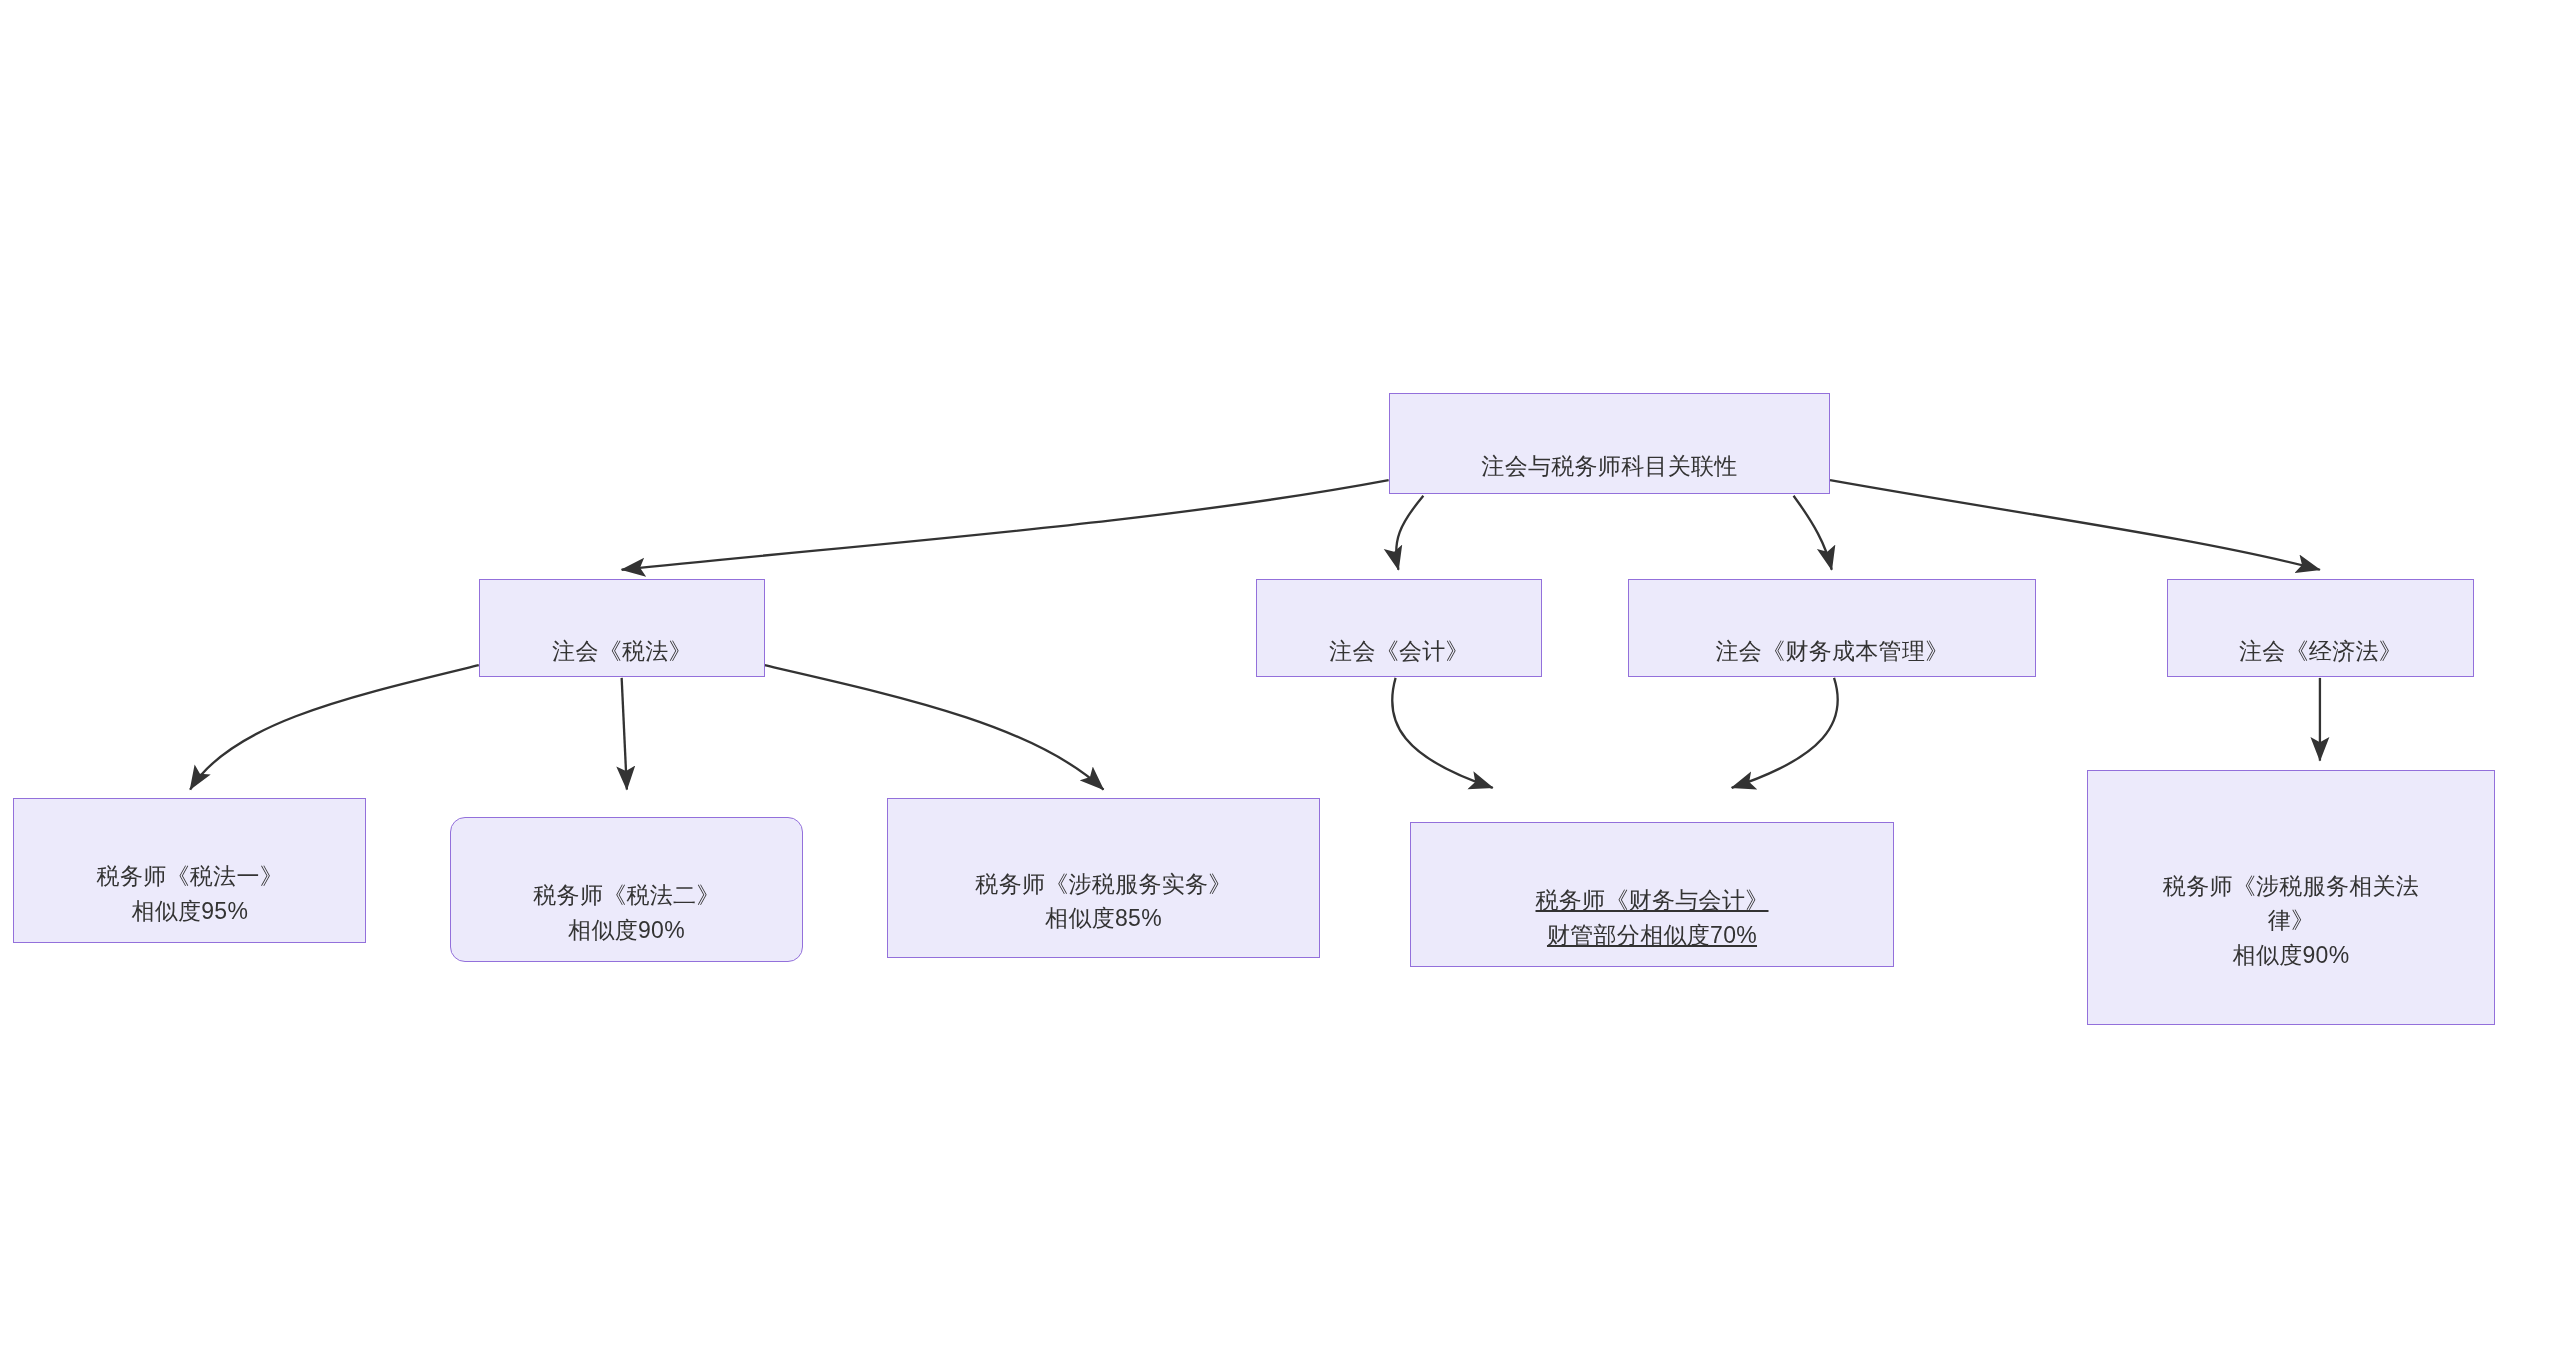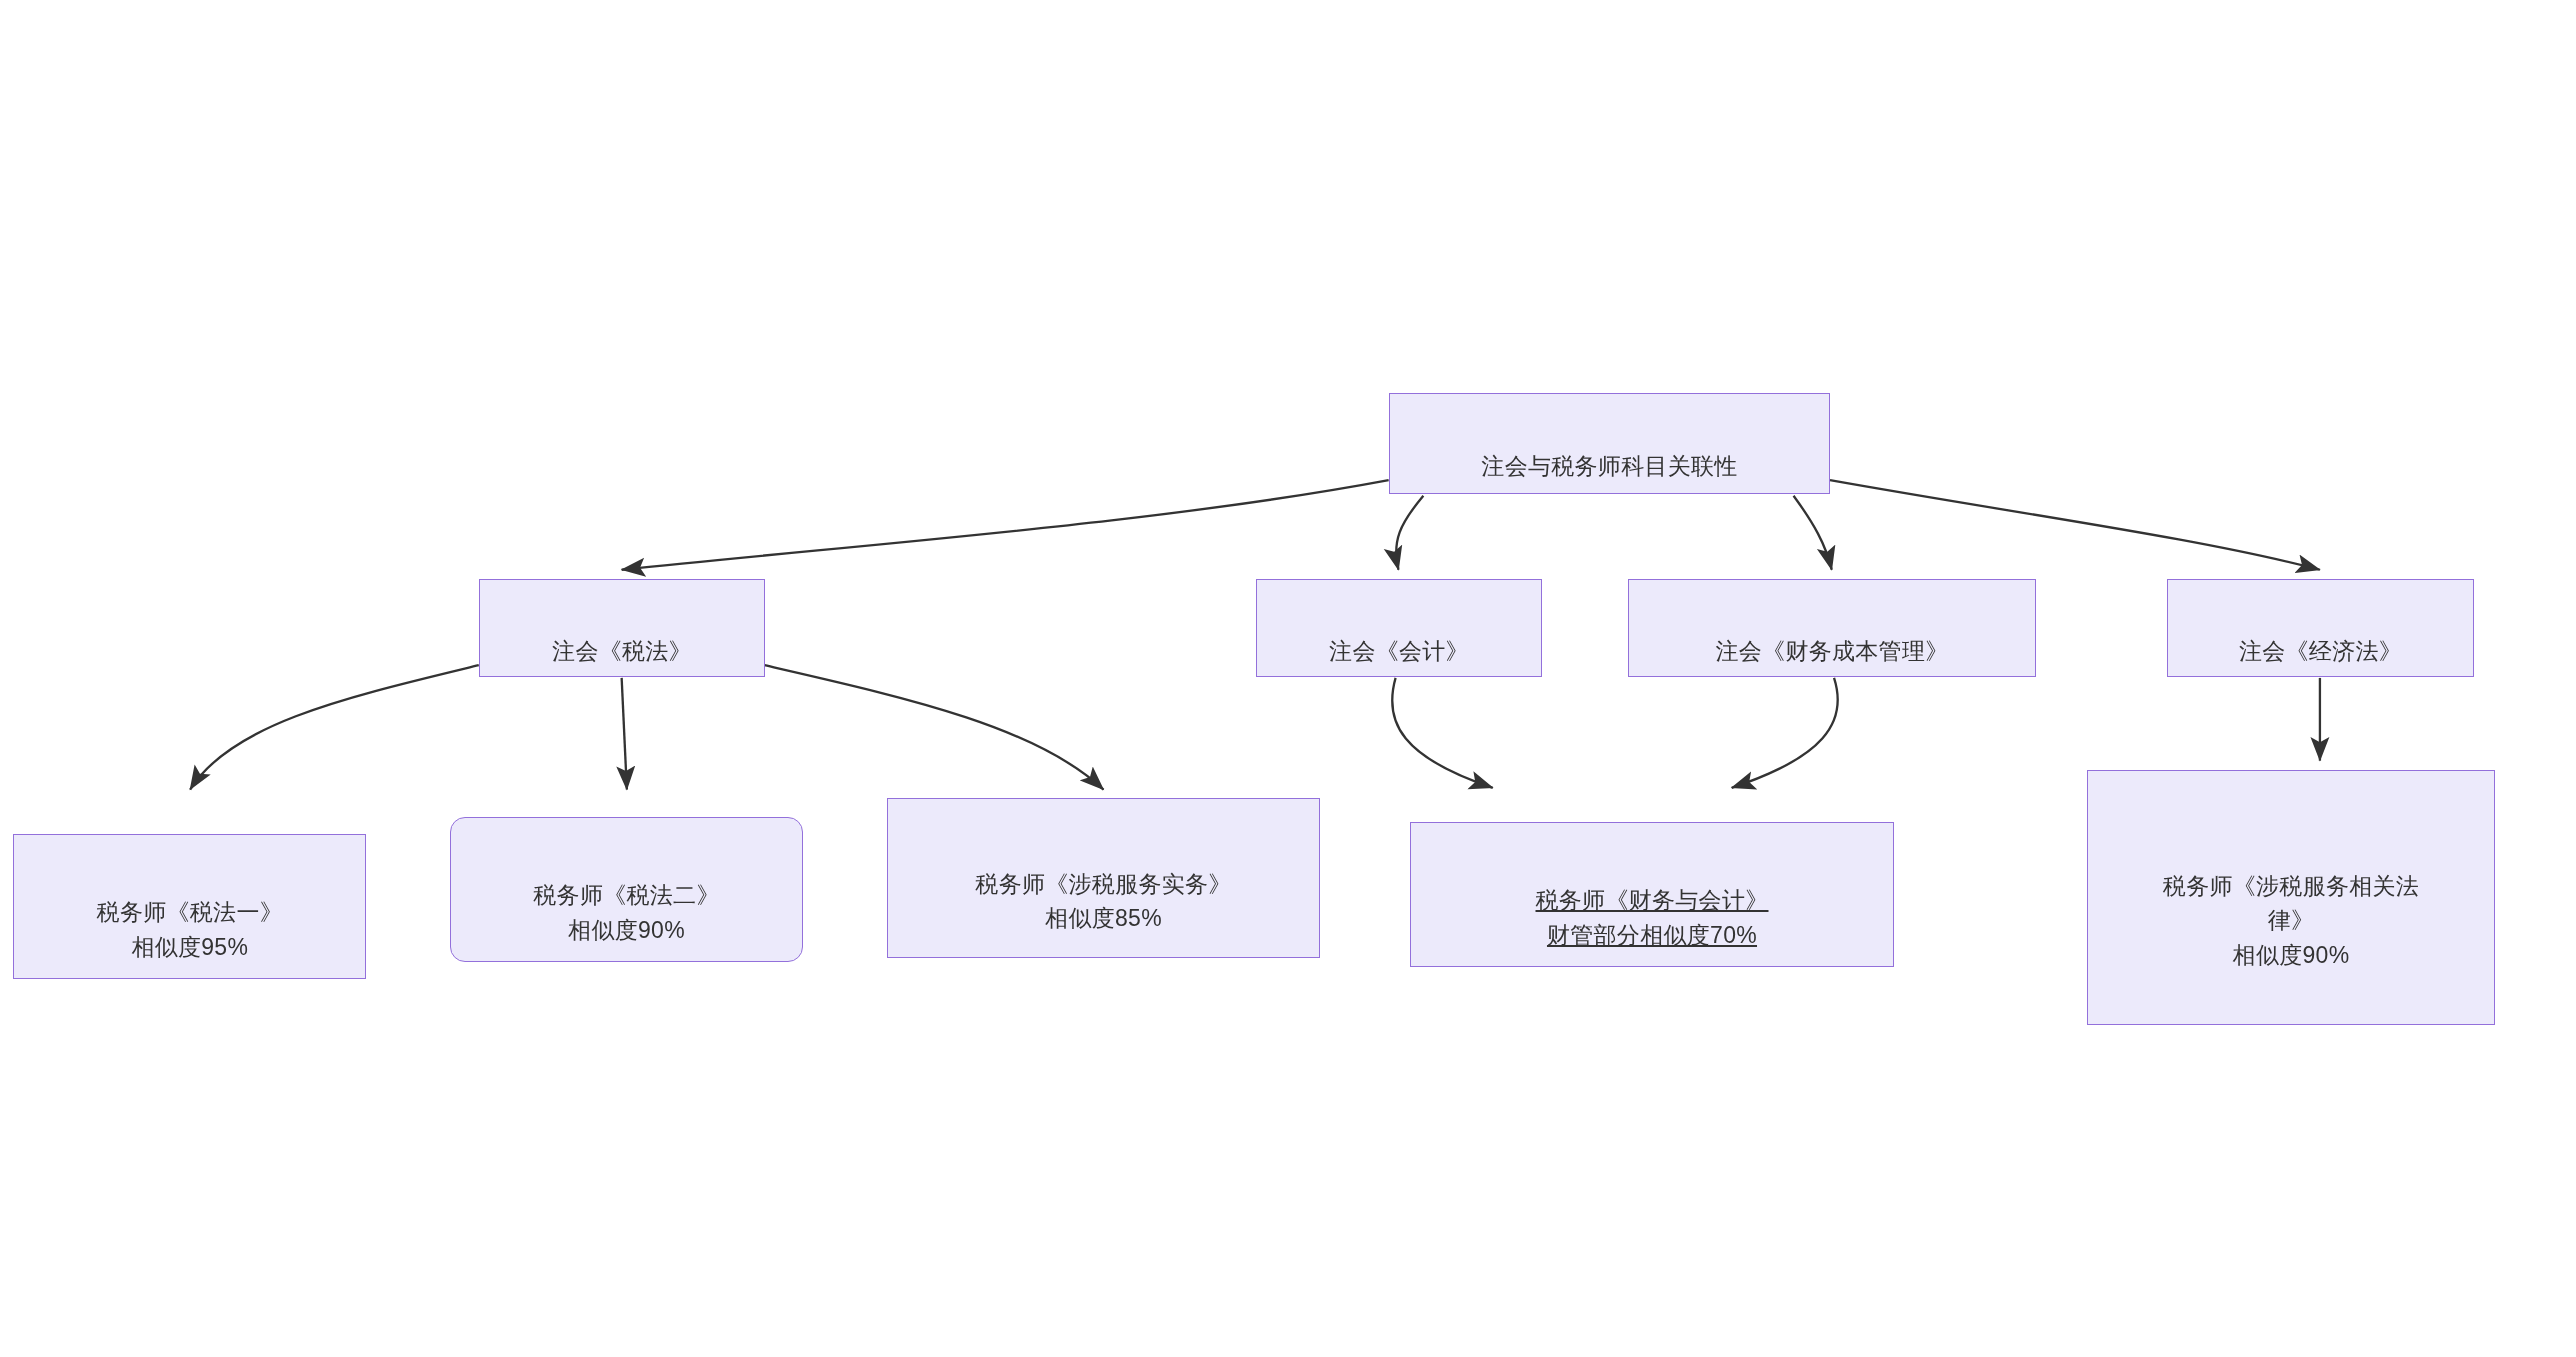--- a/index.html
+++ b/index.html
@@ -87,21 +87,21 @@
   </div>
 
   <div class="node" style="left: 1628px; top: 579px; width: 408px; height: 98px;">
     <span class="node-label">注会《财务成本管理》</span>
   </div>
 
   <div class="node" style="left: 2167px; top: 579px; width: 307px; height: 98px;">
     <span class="node-label">注会《经济法》</span>
   </div>
 
-  <div class="node" style="left: 13.3px; top: 834px; width: 353px; height: 145px;">
+  <div class="node" style="left: 13.3px; top: 798px; width: 353px; height: 145px;">
     <span class="node-label">税务师《税法一》
 相似度95%</span>
   </div>
 
   <div class="node" style="left: 450px; top: 817px; width: 353px; height: 145px; border-radius: 15px;">
     <span class="node-label">税务师《税法二》
 相似度90%</span>
   </div>
 
   <div class="node" style="left: 887px; top: 798px; width: 433px; height: 160px;">

